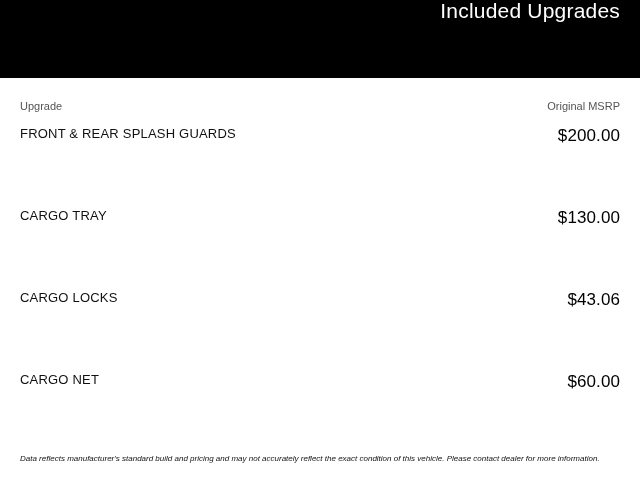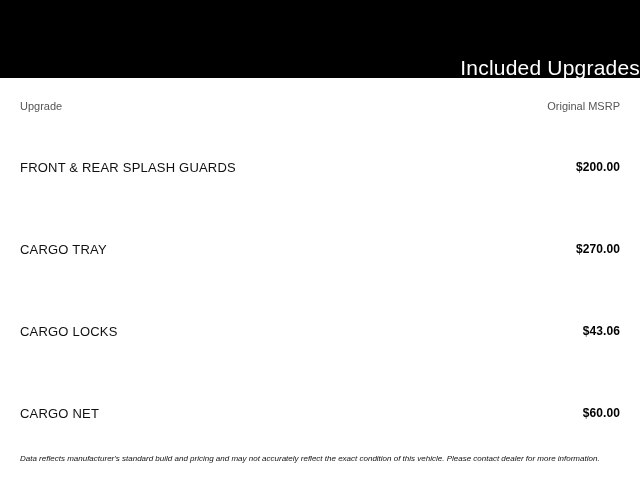--- a/index.html
+++ b/index.html
@@ -18,23 +18,24 @@
     position: relative;
     width: 640px;
     height: 480px;
     box-sizing: border-box;
   }
   .header {
     width: 640px;
     height: 78px;
     background: #000000;
     display: flex;
-    align-items: flex-end;
+    align-items: flex-start;
     justify-content: flex-end;
     box-sizing: border-box;
+    padding-right: 20px;
   }
   .header-title {
     color: #ffffff;
     font-size: 21px;
     font-weight: 400;
     letter-spacing: 0.2px;
     line-height: 1;
   }
   .content {
     box-sizing: border-box;
@@ -50,33 +51,33 @@
     font-size: 11px;
     color: #555555;
     font-weight: 400;
   }
   .rows {
     margin-top: 14px;
   }
   .row {
     display: flex;
     justify-content: space-between;
-    align-items: center;
+    align-items: flex-start;
     height: 82px;
   }
   .row-label {
     font-size: 13px;
     color: #111111;
     font-weight: 400;
     letter-spacing: 0.2px;
   }
   .row-price {
-    font-size: 12px;
+    font-size: 17px;
     color: #000000;
-    font-weight: bold;
+    font-weight: normal;
     letter-spacing: 0.1px;
   }
   .disclaimer {
     margin-top: 0;
     font-size: 8px;
     font-style: italic;
     color: #111111;
     line-height: 1.3;
   }
 </style>
@@ -98,21 +99,21 @@
 
     <div class="rows">
 
       <div class="row">
         <div class="row-label">FRONT &amp; REAR SPLASH GUARDS</div>
         <div class="row-price">$200.00</div>
       </div>
 
       <div class="row">
         <div class="row-label">CARGO TRAY</div>
-        <div class="row-price">$270.00</div>
+        <div class="row-price">$130.00</div>
       </div>
 
       <div class="row">
         <div class="row-label">CARGO LOCKS</div>
         <div class="row-price">$43.06</div>
       </div>
 
       <div class="row">
         <div class="row-label">CARGO NET</div>
         <div class="row-price">$60.00</div>

